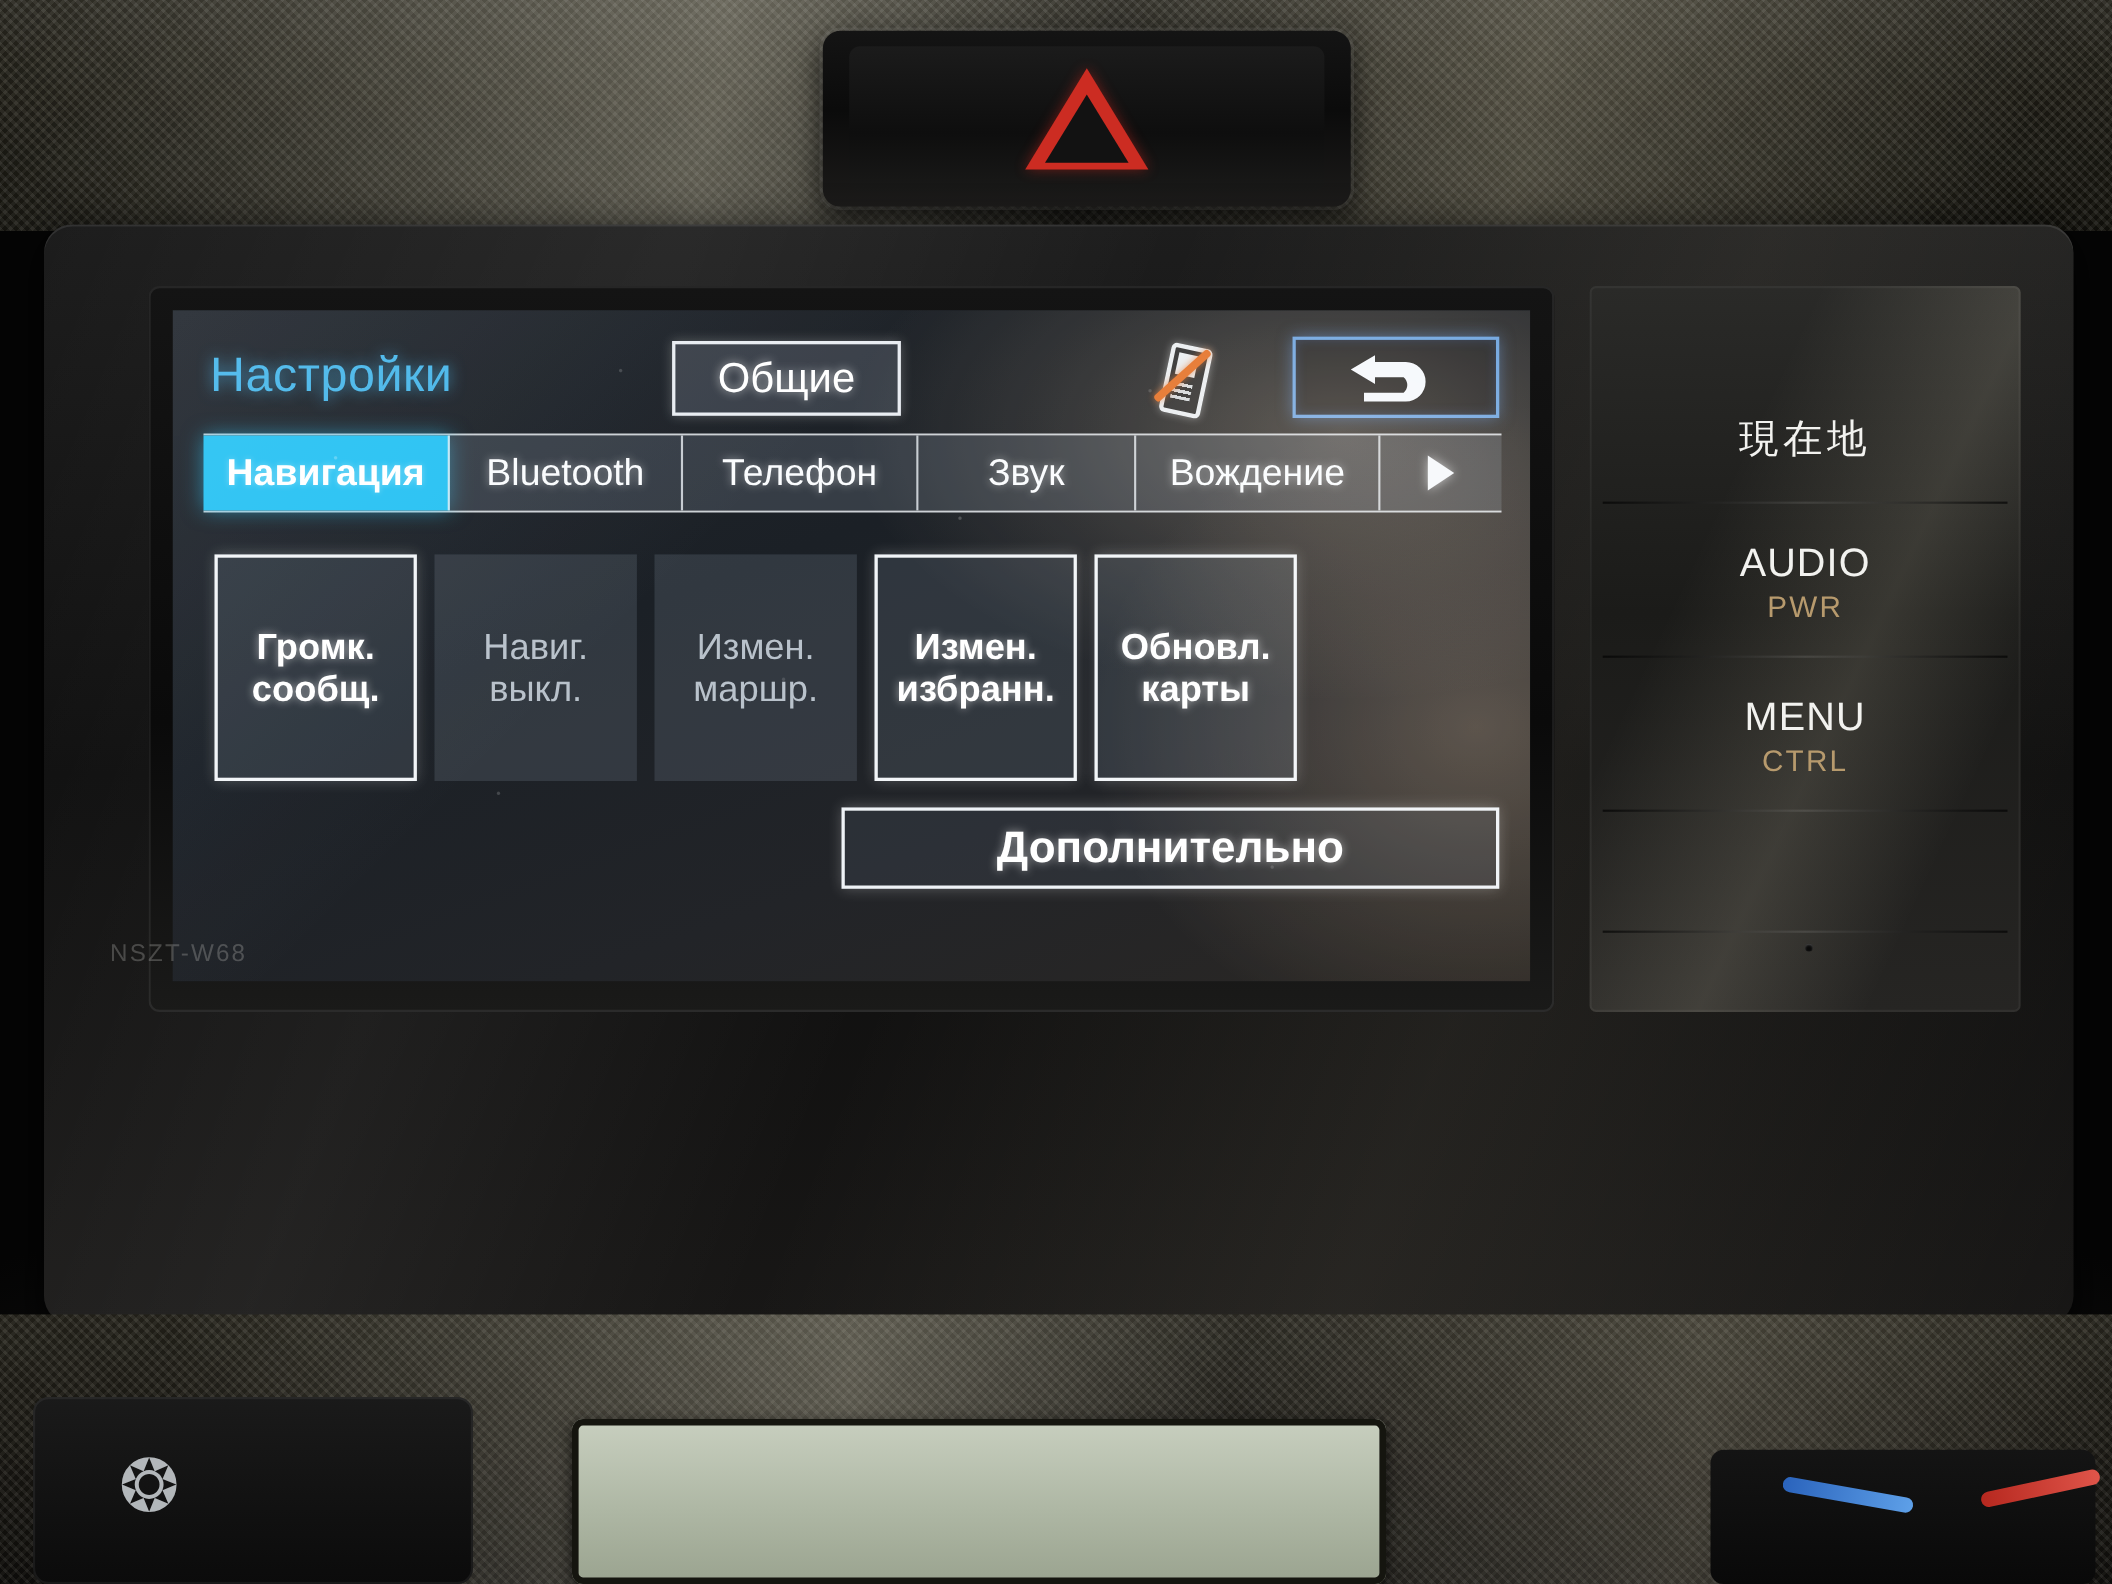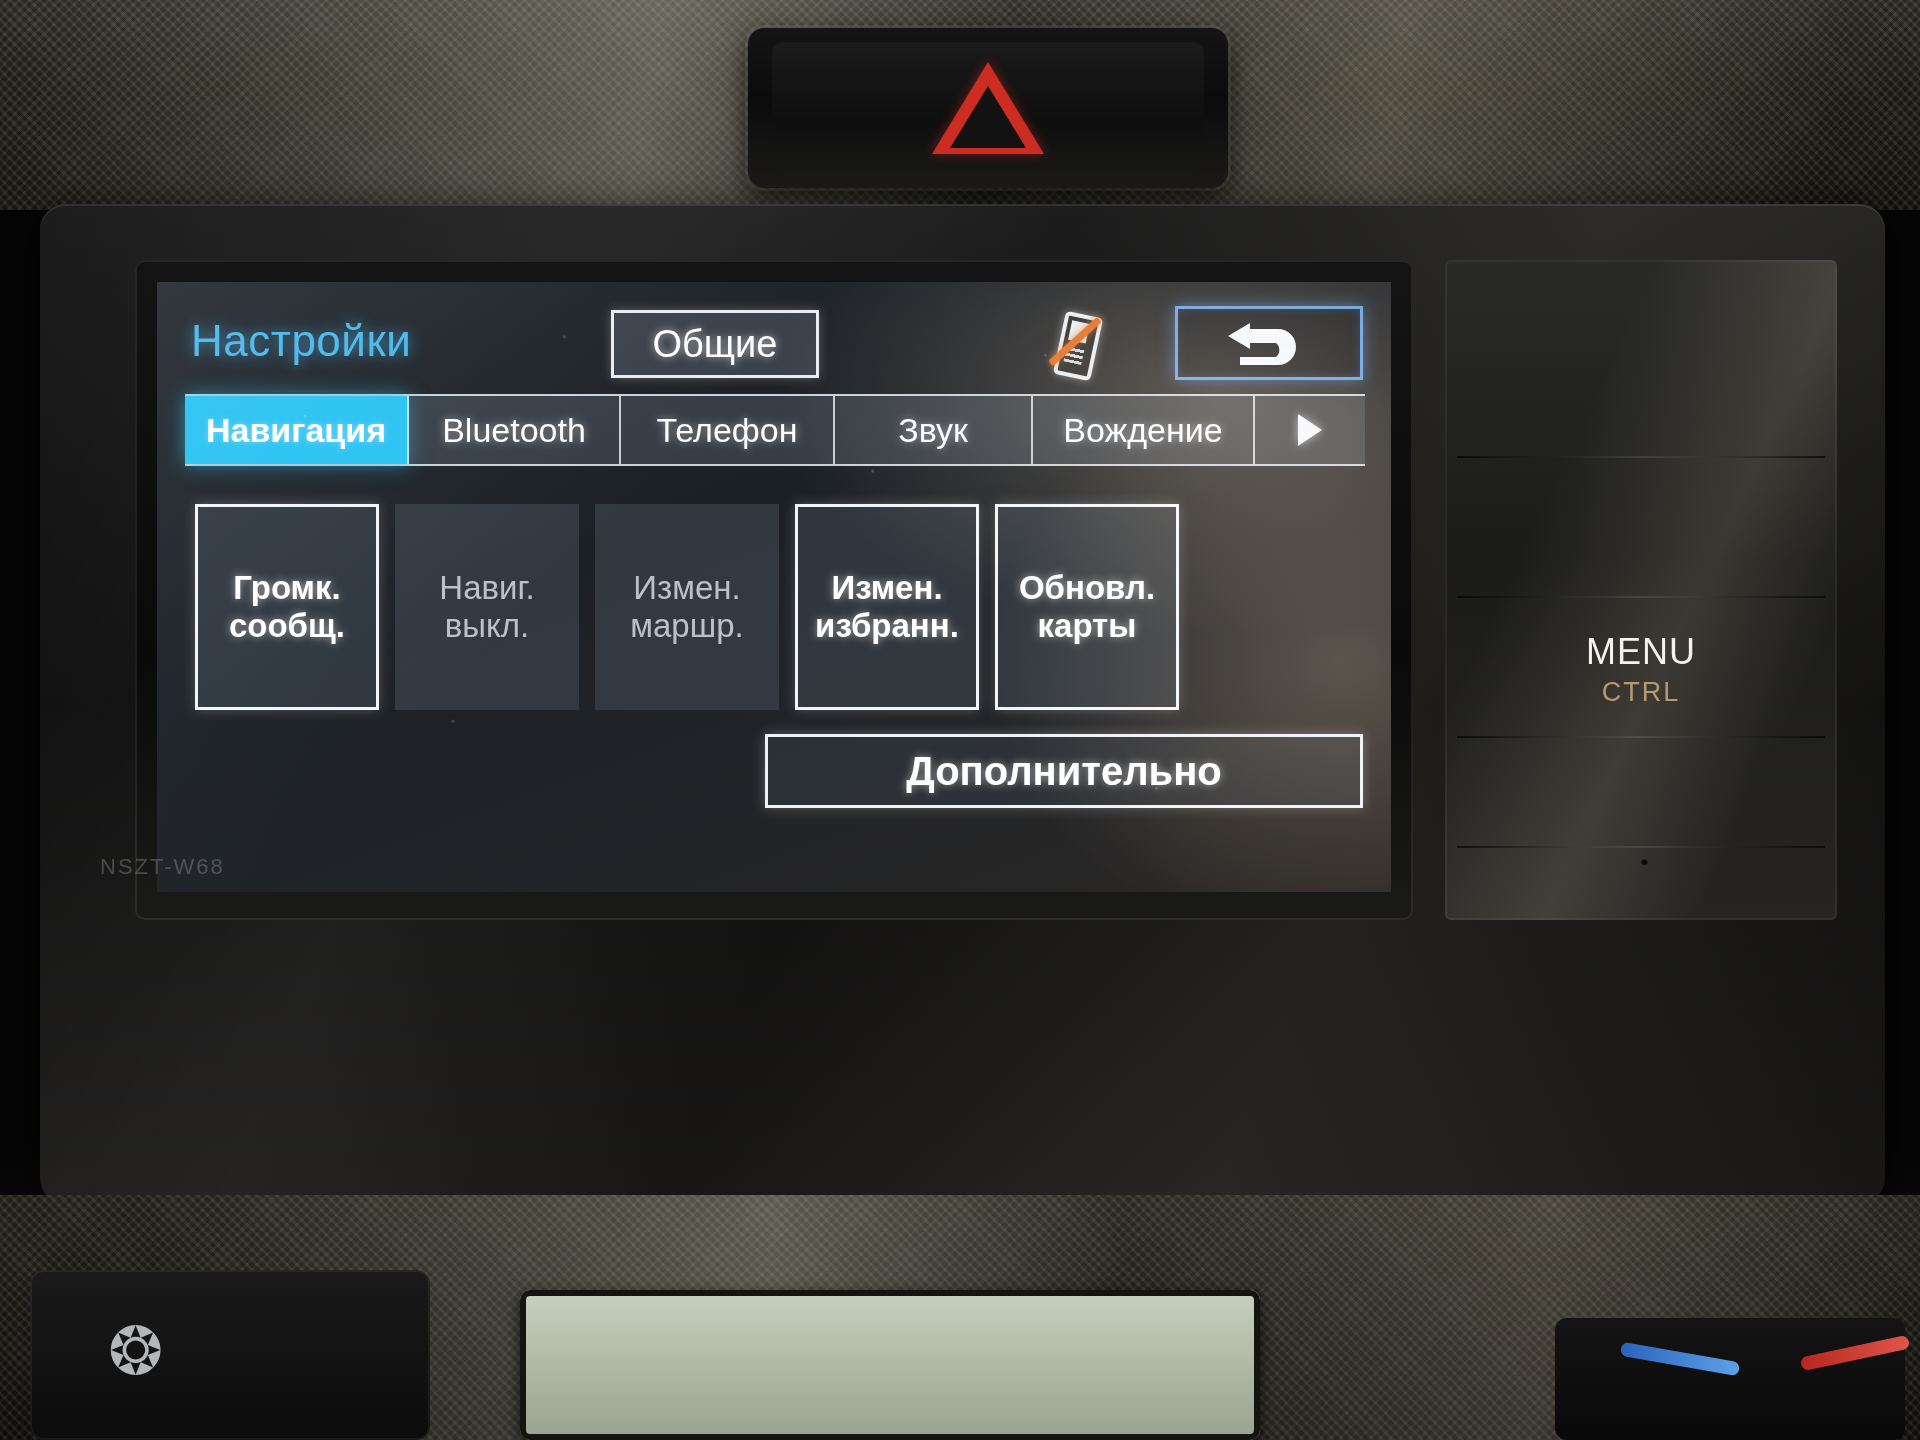--- a/index.html
+++ b/index.html
@@ -259,22 +259,29 @@
         <div class="lcd-glare"></div>
         <div class="lcd-dust"></div>
       </div>
     </div>
 
     <div class="model-txt">NSZT-W68</div>
 
     <div class="keys">
       <div class="keys-gloss"></div>
 
+      <div class="key" style="top:84px;height:110px">
+        <span class="jp">現在地</span>
+      </div>
       <div class="key-div" style="top:196px"></div>
 
+      <div class="key" style="top:204px;height:130px">
+        <span class="main">AUDIO</span>
+        <span class="sub">PWR</span>
+      </div>
       <div class="key-div" style="top:336px"></div>
 
       <div class="key" style="top:344px;height:130px">
         <span class="main">MENU</span>
         <span class="sub">CTRL</span>
       </div>
       <div class="key-div" style="top:476px"></div>
 
       <div class="key-div" style="top:586px"></div>
 

